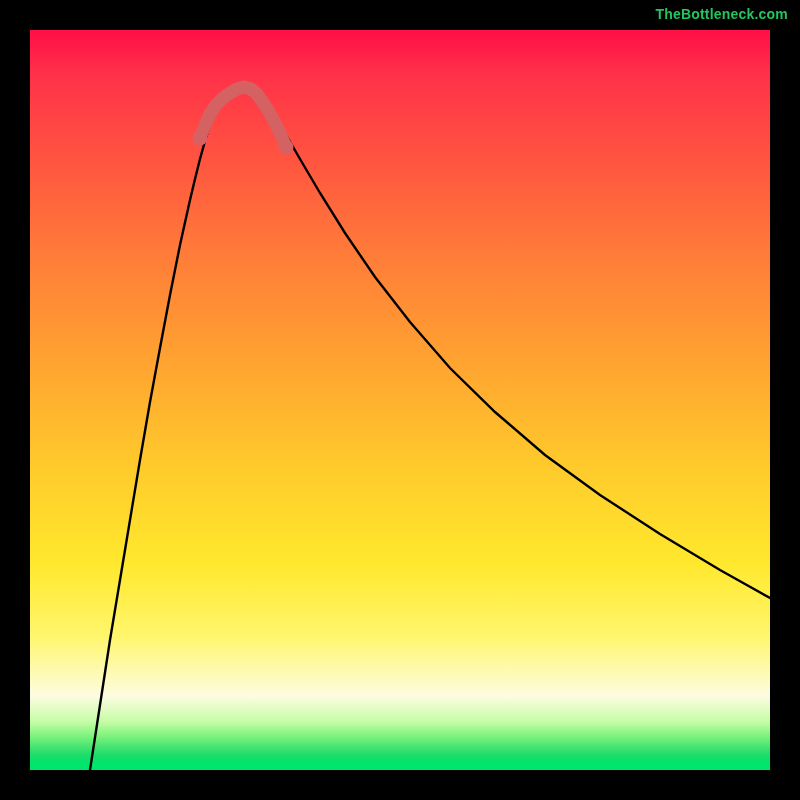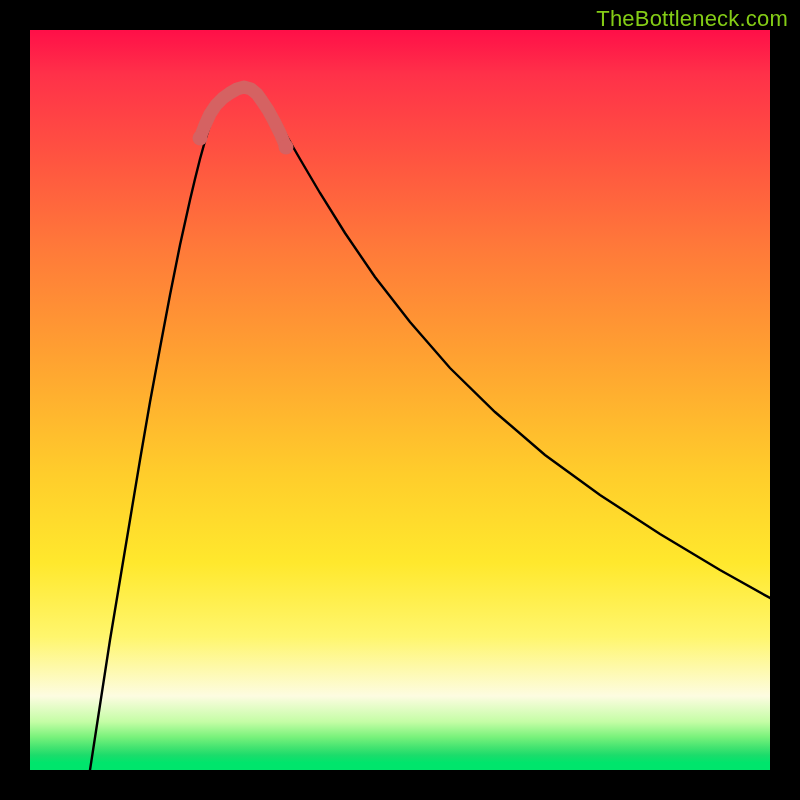--- a/index.html
+++ b/index.html
@@ -32,24 +32,24 @@
       #41e370 97%,
       #1cdc6b 98%,
       #00e56c 99%,
       #00e56c 100%
     );
   }
   .watermark {
     position: absolute;
     top: 6px;
     right: 12px;
-    color: #84cc16;
-    font-size: 22px;
+    color: #22c55e;
+    font-size: 14px;
     letter-spacing: 0.2px;
-    font-weight: 400;
+    font-weight: 700;
     z-index: 5;
   }
   svg.curves {
     position: absolute;
     left: 0;
     top: 0;
     width: 740px;
     height: 740px;
     z-index: 2;
   }

